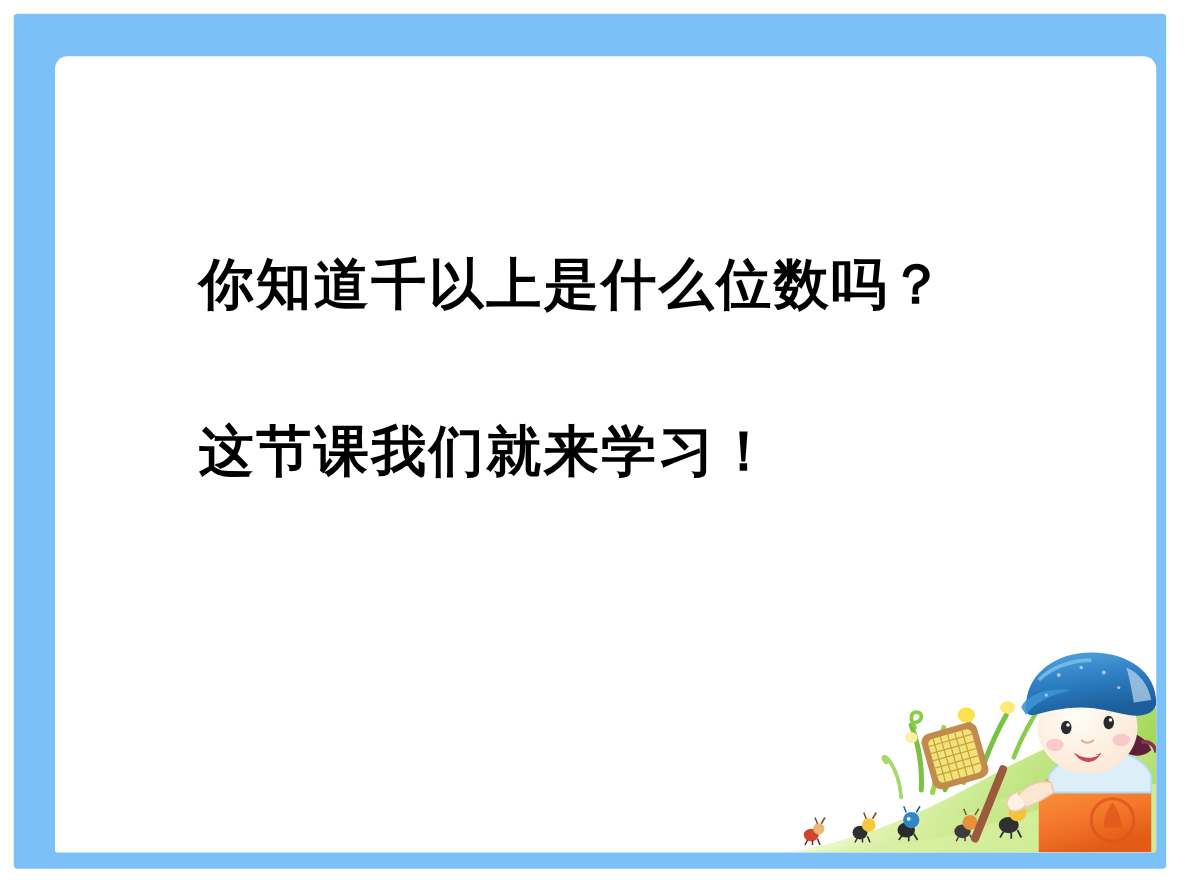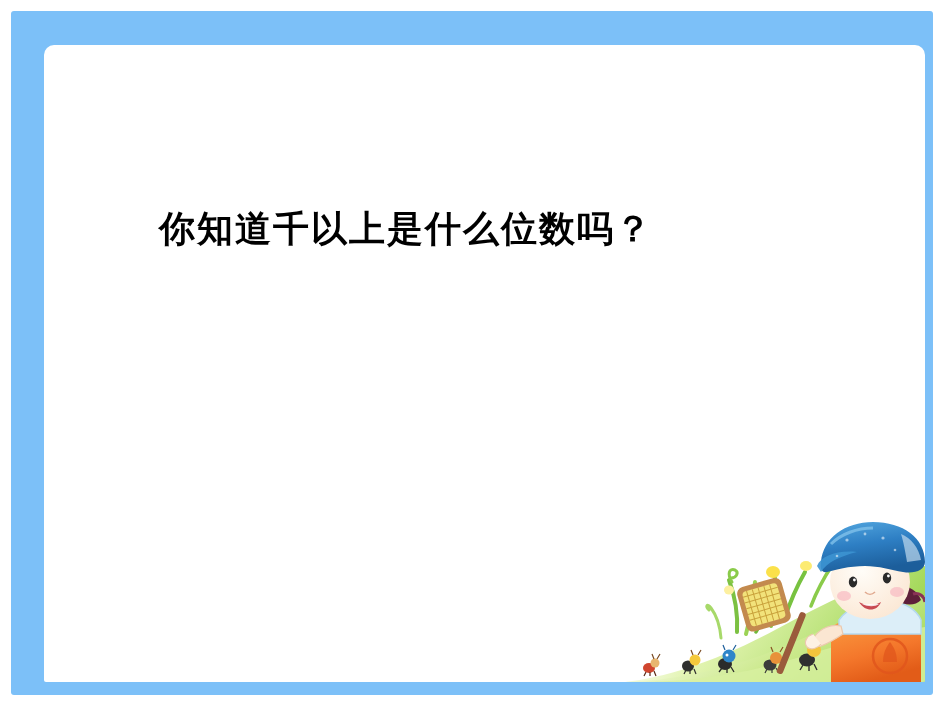--- a/index.html
+++ b/index.html
@@ -48,21 +48,21 @@
   
   #text-block {
     position: absolute;
     left: 115px;
     top: 155px;
     width: 700px;
   }
   .slide-line {
     font-family: "DejaVu Serif", "Liberation Serif", serif;
     font-weight: 700;
-    font-size: 36px;
+    font-size: 44px;
     line-height: 56px;
     color: #000000;
     letter-spacing: 2px;
     white-space: nowrap;
   }
   #line-1 { margin-bottom: 78px; }
 
   
   #corner-illustration {
     position: absolute;
@@ -78,20 +78,21 @@
 <body>
 
 <div id="slide">
 
   <div id="blue-frame">
 
     <div id="inner-white">
 
       <div id="text-block">
         <div class="slide-line" id="line-1">你知道千以上是什么位数吗？</div>
+        <div class="slide-line" id="line-2">这节课我们就来学习！</div>
       </div>
 
       <div id="corner-illustration">
         <svg width="300" height="172" viewBox="0 0 300 172" xmlns="http://www.w3.org/2000/svg">
           <defs>
             <linearGradient id="hillGrad" x1="0" y1="0" x2="1" y2="0.4">
               <stop offset="0%" stop-color="#FFFFFF" stop-opacity="0"></stop>
               <stop offset="35%" stop-color="#EEF8CF" stop-opacity="0.85"></stop>
               <stop offset="70%" stop-color="#CBE98C"></stop>
               <stop offset="100%" stop-color="#AEDD6A"></stop>

